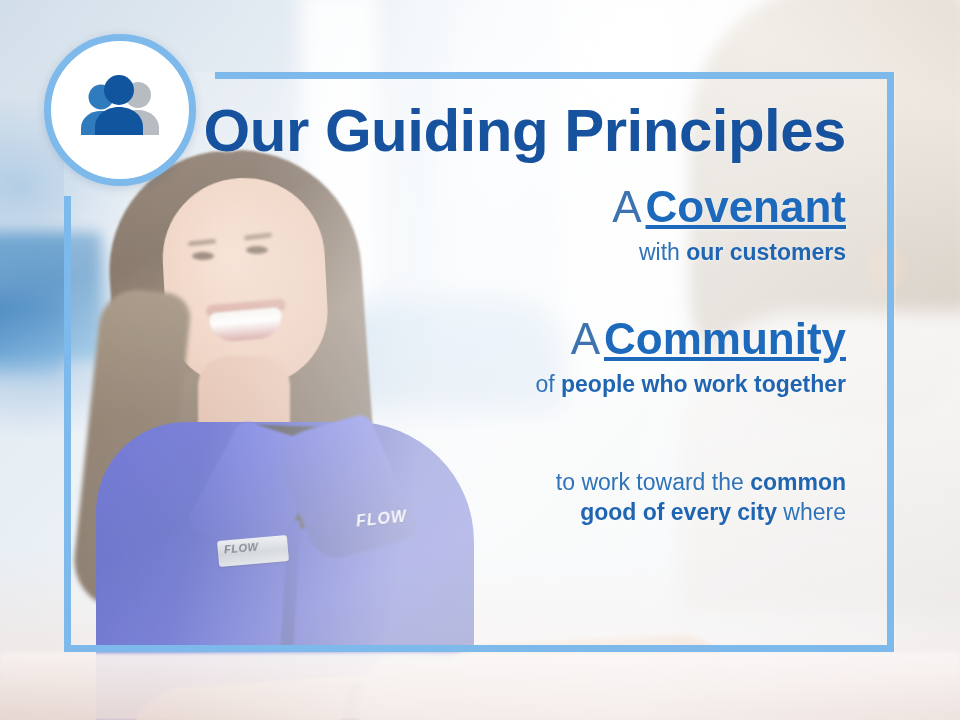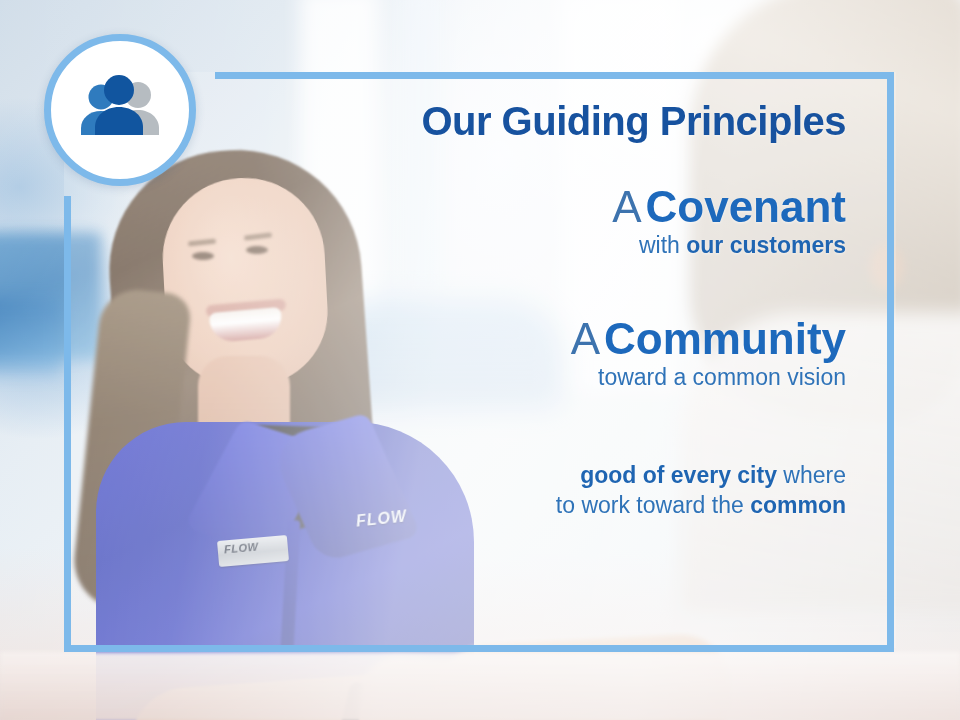--- a/index.html
+++ b/index.html
@@ -258,40 +258,40 @@
   }
   .icon-badge svg { display: block; }
 
   
   .content {
     position: absolute; left: 90px; top: 72px; width: 780px; height: 580px;
     text-align: right;
   }
   .page-title {
     position: absolute; right: 24px; top: 29px;
-    font-size: 40px; font-weight: 700; color: #17529f;
+    font-size: 60px; font-weight: 700; color: #17529f;
     letter-spacing: -0.5px; line-height: 1;
     white-space: nowrap;
   }
 
   .principle { position: absolute; right: 24px; text-align: right; }
   .p1 { top: 112px; }
   .p2 { top: 244px; }
   .p3 { top: 388px; }
 
   .p-head {
     font-size: 44px; line-height: 1.05; color: #2a6cb5;
     white-space: nowrap;
   }
   .p-head .art { font-weight: 300; color: #3d73ae; margin-right: 4px; }
-  .p-head .word { font-weight: 700; color: #1d69bc; }
+  .p-head .word { font-weight: 700; color: #1d69bc; text-decoration: underline; }
 
   .p-sub {
     font-size: 23px; line-height: 1.32; color: #2f73b8;
-    font-weight: 400; 
+    font-weight: 400; margin-top: 7px;
   }
   .p-sub b { font-weight: 700; color: #1f65b2; }
   .p-sub .ln { display: block; }
 
   
   .page-title, .p-head, .p-sub {
     text-shadow: 0 1px 3px rgba(255,255,255,0.55);
   }
 </style>
 </head>
@@ -377,25 +377,25 @@
       <div class="p-sub">
           <span class="ln"><span>with </span><b>our customers</b></span>
         </div>
     </div>
 
     <div class="principle p2">
       <div class="p-head">
         <span class="art">A</span><span class="word">Community</span>
       </div>
       <div class="p-sub">
-          <span class="ln"><span>toward a common vision</span></span>
+          <span class="ln"><span>of </span><b>people who work together</b></span>
         </div>
     </div>
 
     <div class="principle p3">
       <div class="p-sub">
+          <span class="ln"><span>to work toward the </span><b>common</b></span>
           <span class="ln"><b>good of every city</b><span> where</span></span>
-          <span class="ln"><span>to work toward the </span><b>common</b></span>
         </div>
     </div>
 
   </div>
 </div>
 
 </body></html>

